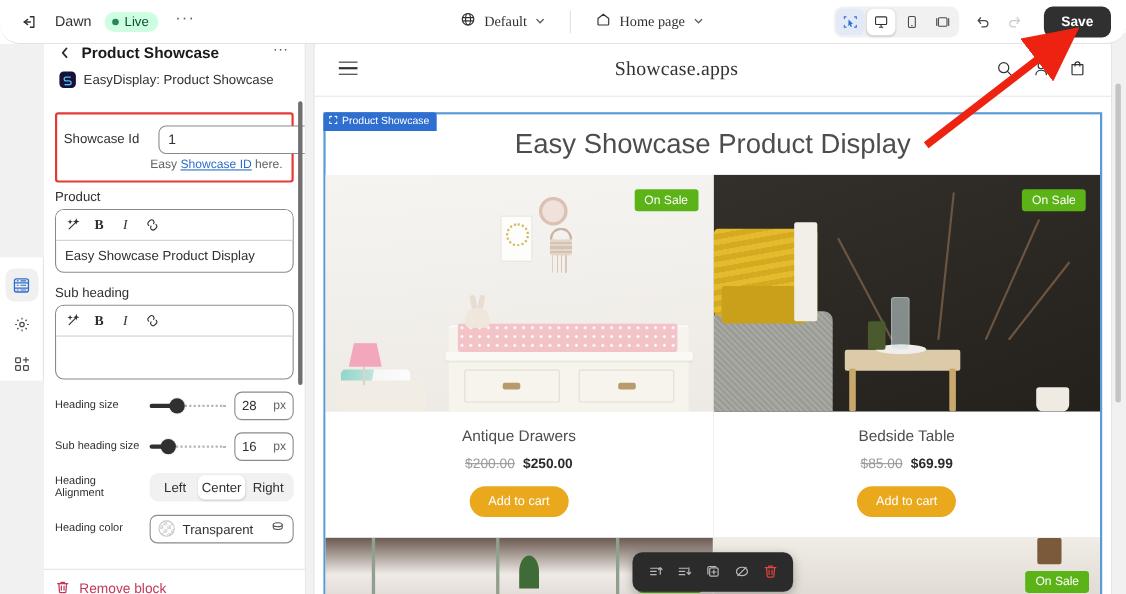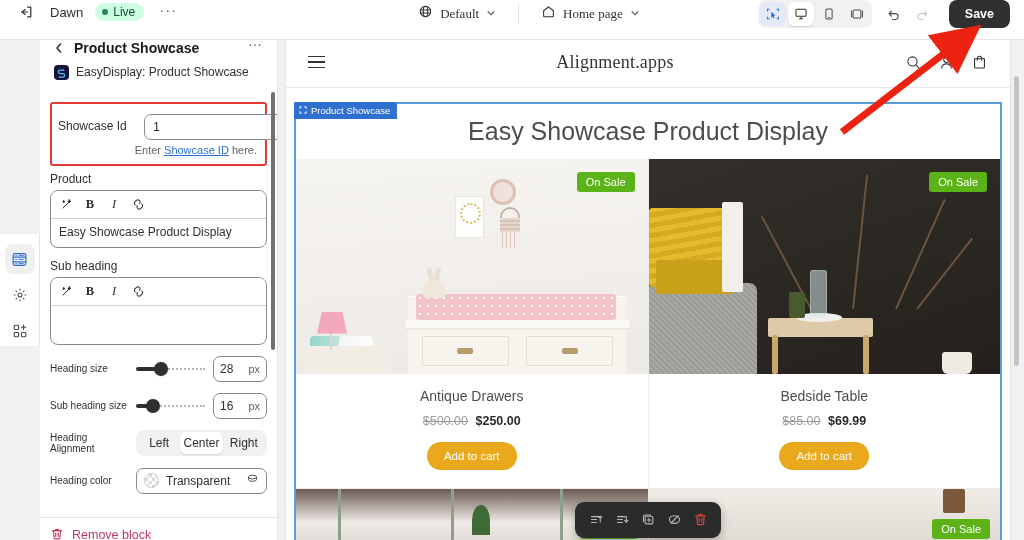--- a/index.html
+++ b/index.html
@@ -8,22 +8,22 @@
     font-family:"Liberation Sans", sans-serif;
     background:#ffffff;
     color:#1a1a1a;
     font-size:13px;
     -webkit-font-smoothing:antialiased;
   }
   .app { width:1024px; height:540px; display:flex; flex-direction:column; position:relative; }
 
   
   .topbar {
-    height:40px; min-height:40px; display:flex; align-items:flex-start;
-    background:#fff; border-bottom:1px solid #e3e3e3; position:relative; z-index:30;
+    height:40px; min-height:40px; display:flex; align-items:center;
+    background:#fff; border-bottom:1px solid #e3e3e3; position:relative; z-index:30;border-radius:18px;
   }
   .tb-left { display:flex; align-items:center; gap:12px; padding-left:14px; width:300px; }
   .exit-btn {
     width:24px;height:24px;display:flex;align-items:center;justify-content:center;
     border-radius:6px;cursor:pointer;
   }
   .theme-name { font-size:13px; color:#303030; font-weight:400; }
   .live-pill {
     display:flex;align-items:center;gap:5px;background:#cdfee1;color:#0c5132;
     border-radius:10px;padding:2px 9px 2px 7px;font-size:12px;font-weight:500;
@@ -461,21 +461,21 @@
 
       <div class="panel-scroll">
         <div class="fields">
 
           <div class="hl-box">
             <div class="row">
               <span class="f-label f-label-w">Showcase Id</span>
               <input class="inp" value="1" style="">
             </div>
             <div class="helper">
-              <span>Enter </span><a href="#">Showcase ID</a><span> here.</span>
+              <span>Easy </span><a href="#">Showcase ID</a><span> here.</span>
             </div>
           </div>
 
           <div class="field-block">
             <div class="fb-label">Product</div>
             <div class="rte">
               <div class="rte-bar">
                 <span class="rte-btn">
                   <svg width="13" height="13" viewBox="0 0 16 16" fill="none" stroke="#303030" stroke-width="1.2" stroke-linecap="round">
                     <path d="M3.5 12.5L11 5"></path>
@@ -588,21 +588,21 @@
 
     <div class="preview-wrap">
       <div class="preview">
 
         <div class="store-head">
           <div class="burger">
               <span></span>
               <span></span>
               <span></span>
             </div>
-          <div class="store-name">Alignment.apps</div>
+          <div class="store-name">Showcase.apps</div>
           <div class="store-icons">
             <span class="si">
               <svg width="17" height="17" viewBox="0 0 20 20" fill="none" stroke="#333" stroke-width="1.3" stroke-linecap="round">
                   <circle cx="8.8" cy="8.8" r="5.4"></circle>
                   <path d="M12.8 12.8l4 4"></path>
                 </svg>
             </span>
             <span class="si">
               <svg width="17" height="17" viewBox="0 0 20 20" fill="none" stroke="#333" stroke-width="1.3" stroke-linecap="round">
                   <circle cx="10" cy="6.8" r="3.2"></circle>
@@ -660,21 +660,21 @@
                   <div class="n-bunny">
                     <span class="e1"></span>
                       <span class="e2"></span>
                       <span class="h"></span>
                   </div>
                   <span class="onsale">On Sale</span>
                 </div>
                 <div class="card-body">
                   <div class="p-title">Antique Drawers</div>
                   <div class="p-price">
-                    <span class="p-old">$500.00</span>
+                    <span class="p-old">$200.00</span>
                     <span class="p-new">$250.00</span>
                   </div>
                   <button class="atc">Add to cart</button>
                 </div>
               </div>
 
               <div class="card">
                 <div class="card-img sc-dark">
                   <div class="d-wall"></div>
                   <div class="d-bed"></div>

